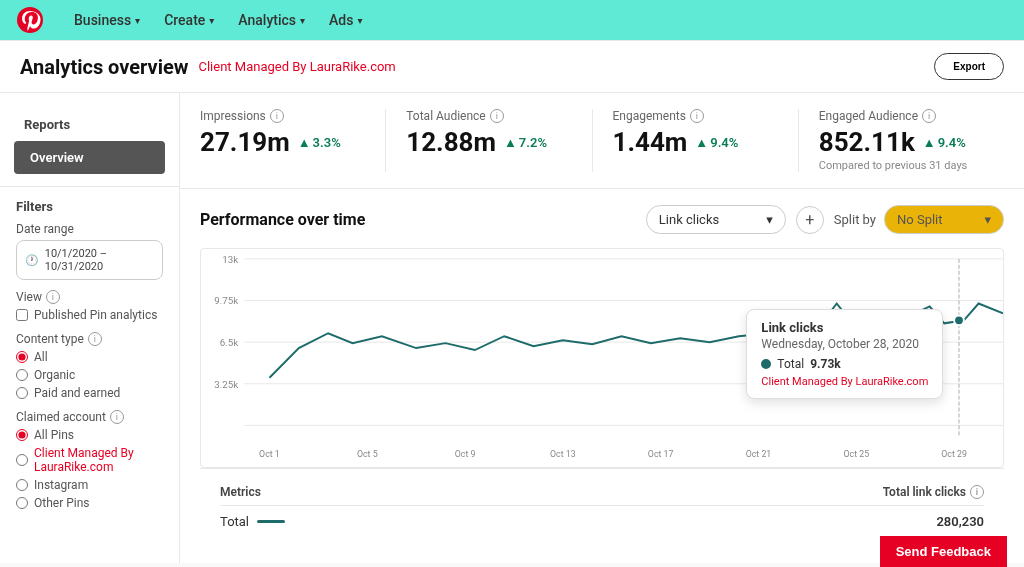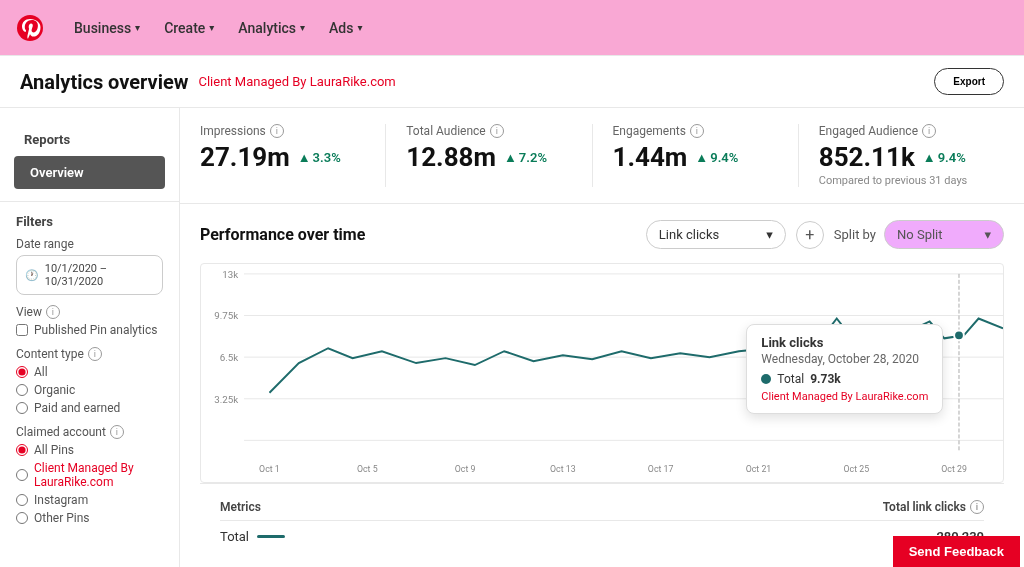--- a/index.html
+++ b/index.html
@@ -1,19 +1,19 @@
 <!DOCTYPE html>
 <html><head>
   <meta charset="utf-8">
   <style>
     * { box-sizing: border-box; margin: 0; padding: 0; }
     body { font-family: -apple-system, BlinkMacSystemFont, 'Segoe UI', Roboto, sans-serif; background: #f8f8f8; font-size: 13px; color: #333; }
 
     
-    .top-nav { background: #f9a8d4; border-bottom: 1px solid #e8e8e8; padding: 0 16px; display: flex; align-items: center; height: 56px; gap: 0; }
+    .top-nav { background: #5eead4; border-bottom: 1px solid #e8e8e8; padding: 0 16px; display: flex; align-items: center; height: 41px; gap: 0; }
     .nav-logo { display: flex; align-items: center; margin-right: 20px; }
     .nav-logo svg { width: 28px; height: 28px; }
     .nav-items { display: flex; gap: 4px; }
     .nav-item { display: flex; align-items: center; gap: 4px; padding: 6px 10px; border-radius: 20px; cursor: pointer; font-size: 14px; font-weight: 500; color: #333; }
     .nav-item .chevron { font-size: 10px; }
 
     
     .page-header { background: #fff; padding: 12px 20px; border-bottom: 1px solid #e8e8e8; display: flex; align-items: center; justify-content: space-between; }
     .page-header-left { display: flex; align-items: center; gap: 10px; }
     .page-title { font-size: 20px; font-weight: 700; color: #111; }
@@ -56,21 +56,21 @@
     .info-icon { display: inline-block; width: 14px; height: 14px; border-radius: 50%; border: 1px solid #999; text-align: center; line-height: 13px; font-size: 9px; color: #999; cursor: pointer; }
 
     
     .chart-section { background: #fff; margin: 0; padding: 16px 20px; }
     .chart-header { display: flex; align-items: center; justify-content: space-between; margin-bottom: 14px; }
     .chart-title { font-size: 16px; font-weight: 700; color: #111; }
     .chart-controls { display: flex; align-items: center; gap: 10px; }
     .metric-select { border: 1.5px solid #ccc; border-radius: 20px; padding: 6px 12px; font-size: 13px; background: #fff; cursor: pointer; display: flex; align-items: center; gap: 8px; min-width: 140px; justify-content: space-between; }
     .add-metric-btn { width: 28px; height: 28px; border-radius: 50%; border: 1.5px solid #ccc; background: #fff; display: flex; align-items: center; justify-content: center; cursor: pointer; font-size: 16px; color: #555; }
     .split-by { display: flex; align-items: center; gap: 8px; font-size: 13px; color: #555; }
-    .split-select { border: 1.5px solid #ccc; border-radius: 20px; padding: 6px 12px; font-size: 13px; background: #f0abfc; cursor: pointer; display: flex; align-items: flex-end; gap: 8px; min-width: 120px; justify-content: space-between; }
+    .split-select { border: 1.5px solid #ccc; border-radius: 20px; padding: 6px 12px; font-size: 13px; background: #eab308; cursor: pointer; display: flex; align-items: flex-end; gap: 8px; min-width: 120px; justify-content: space-between; }
 
     
     .chart-container { position: relative; height: 220px; border: 1px solid #e8e8e8; border-radius: 4px; overflow: hidden; }
     .chart-svg { width: 100%; height: 100%; }
 
     
     .chart-tooltip { position: absolute; background: #fff; border: 1px solid #ddd; border-radius: 8px; padding: 10px 14px; font-size: 12px; box-shadow: 0 4px 12px rgba(0,0,0,0.12); pointer-events: none; min-width: 190px; top: 60px; left: 68%; }
     .tooltip-title { font-weight: 700; font-size: 13px; margin-bottom: 2px; }
     .tooltip-date { color: #666; margin-bottom: 6px; }
     .tooltip-row { display: flex; align-items: center; gap: 6px; margin-bottom: 4px; }
@@ -82,21 +82,21 @@
     .metrics-table { background: #fff; border-top: 1px solid #e8e8e8; padding: 10px 20px; }
     .metrics-table-header { display: flex; align-items: center; justify-content: space-between; padding: 6px 0; border-bottom: 1px solid #e8e8e8; }
     .metrics-col-left { font-size: 12px; font-weight: 600; color: #444; }
     .metrics-col-right { font-size: 12px; font-weight: 600; color: #444; display: flex; align-items: center; gap: 4px; }
     .metrics-row { display: flex; align-items: center; justify-content: space-between; padding: 8px 0; }
     .metrics-row-label { display: flex; align-items: center; gap: 8px; font-size: 13px; color: #333; }
     .metrics-row-line { width: 28px; height: 3px; background: #1e6b6b; display: inline-block; border-radius: 2px; }
     .metrics-row-value { font-size: 13px; font-weight: 600; color: #333; }
 
     
-    .send-feedback-btn { position: fixed; bottom: 0; right: 4px; background: #e60023; color: #fff; padding: 8px 16px; font-size: 13px; font-weight: 600; cursor: pointer; border: none; z-index: 100; }
+    .send-feedback-btn { position: fixed; bottom: 0; right: 17px; background: #e60023; color: #fff; padding: 8px 16px; font-size: 13px; font-weight: 600; cursor: pointer; border: none; z-index: 100; }
 
     
     .device-section { padding: 8px 16px; margin-top: 4px; }
 
     .chart-wrapper { position: relative; }
   </style>
 </head>
 <body>
 
 <nav class="top-nav">

